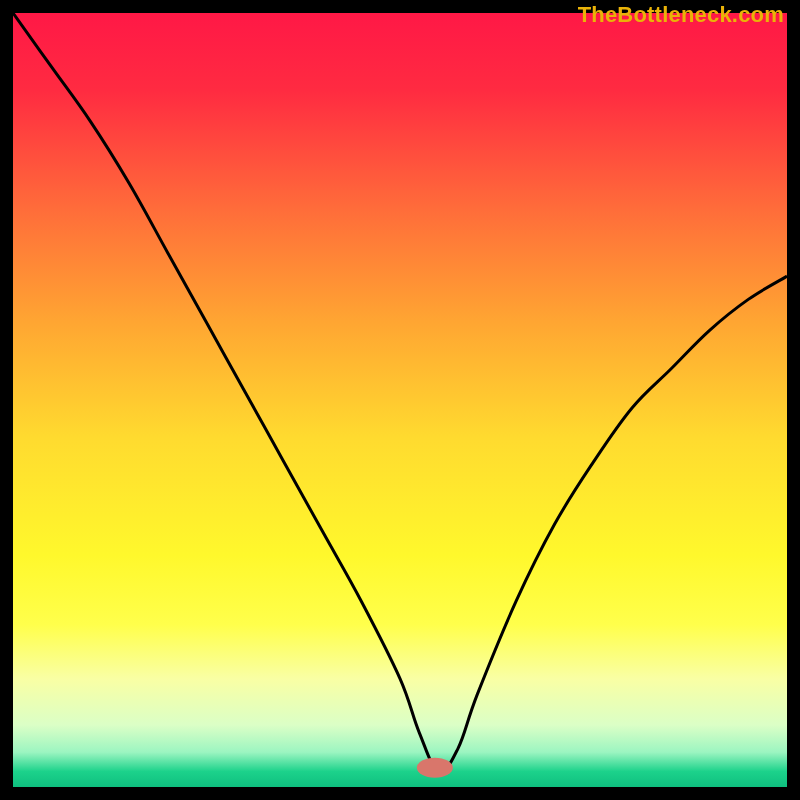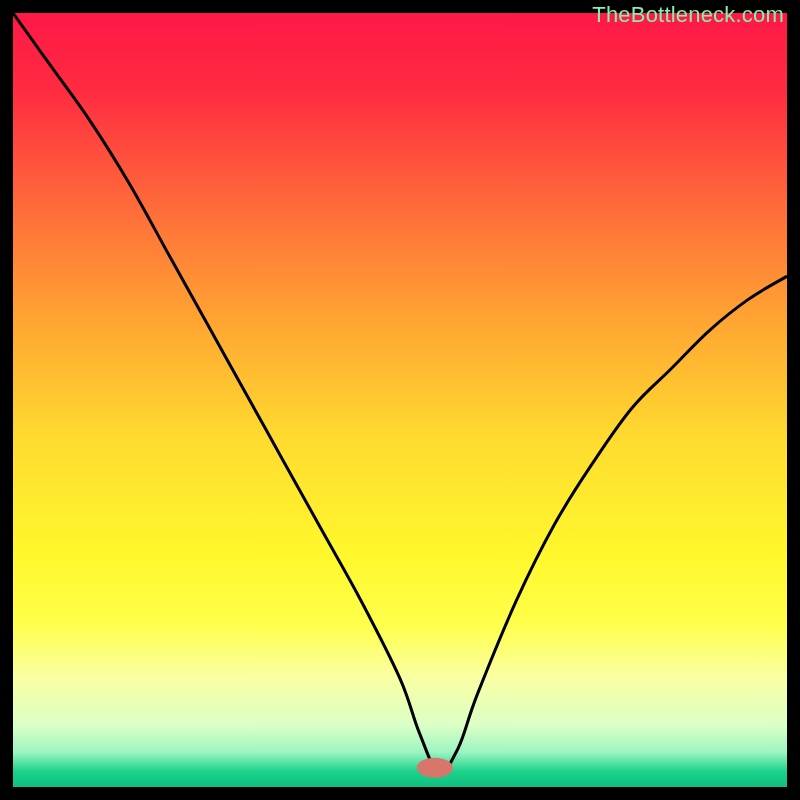--- a/index.html
+++ b/index.html
@@ -24,22 +24,22 @@
     top: 13px;
     width: 774px;
     height: 774px;
   }
   .watermark {
     position: absolute;
     top: 2px;
     right: 16px;
     font-family: Arial, Helvetica, sans-serif;
     font-size: 22px;
-    font-weight: 400;
-    color: #86efac;
+    font-weight: 700;
+    color: #eab308;
     letter-spacing: 0.2px;
     user-select: none;
   }
 </style>
 </head>
 <body>
 
 <div class="frame"></div>
 
 <div class="canvas-wrap">

